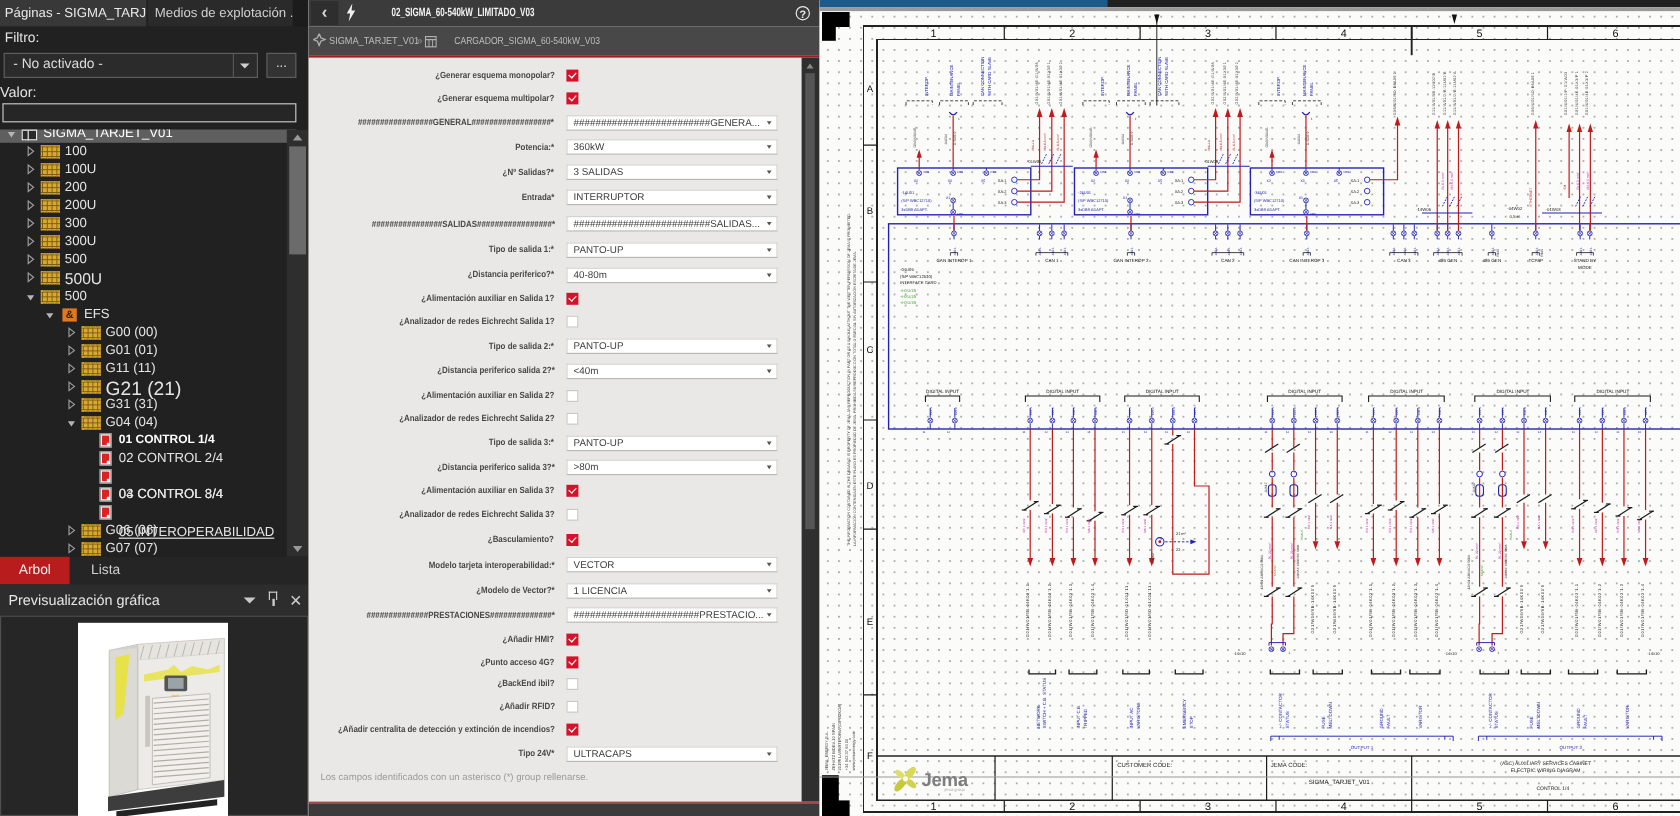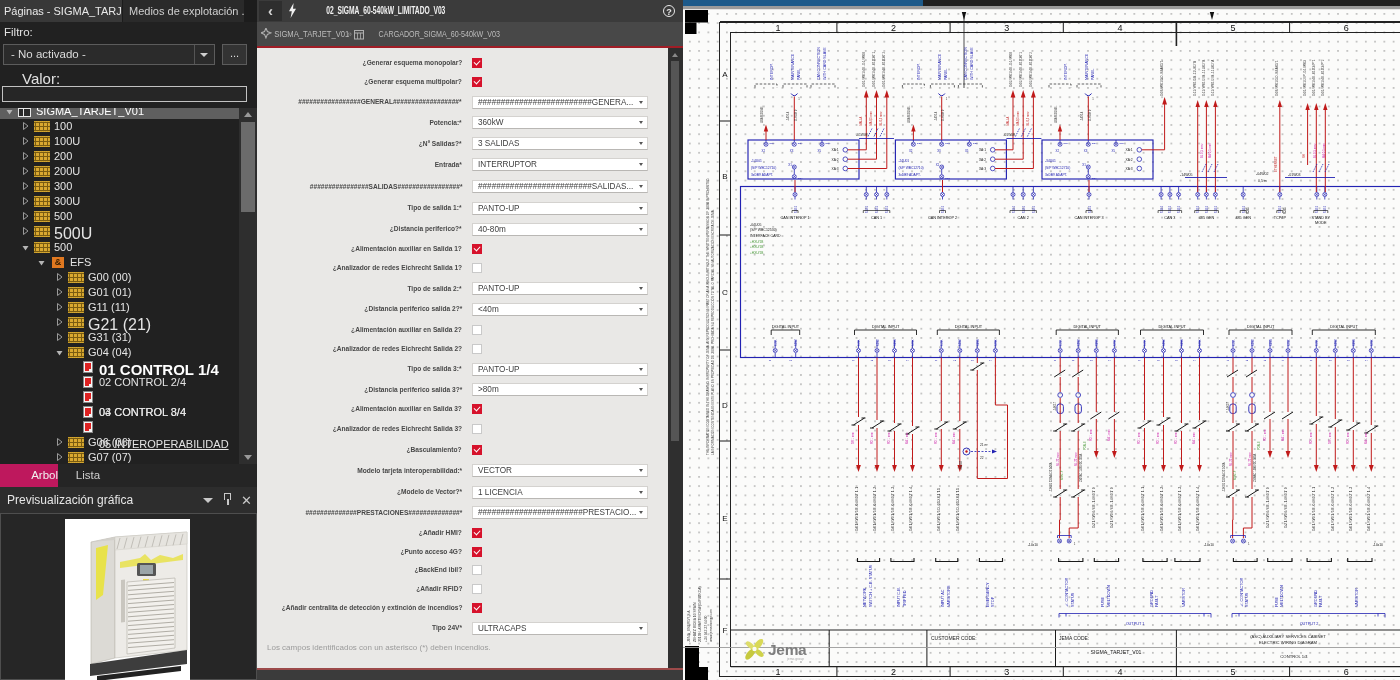--- a/index.html
+++ b/index.html
@@ -4,21 +4,21 @@
 *{box-sizing:content-box}
 </style></head><body>
 <div style="position:relative;width:1400px;height:680px">
 <div style="position:absolute;left:0;top:0;width:257px;height:680px;background:#212121;overflow:hidden">
       <div style="position:absolute;left:0;top:0;width:257px;height:22px;background:#1c1c1c"></div>
       <div style="position:absolute;left:0;top:0;width:122px;height:22px;background:#383838;color:#e9e9e9;font-size:11px;line-height:22px;padding-left:4px;box-sizing:border-box;white-space:nowrap;overflow:hidden">Páginas - SIGMA_TARJE…</div>
       <div style="position:absolute;left:123px;top:0;width:121px;height:22px;background:#2a2a2a;color:#cfcfcf;font-size:11px;line-height:22px;padding-left:6px;box-sizing:border-box;white-space:nowrap;overflow:hidden">Medios de explotación ...</div>
       <div style="position:absolute;left:4px;top:26px;color:#e2e2e2;font-size:11.5px">Filtro:</div>
       <div style="position:absolute;left:3px;top:44px;width:212px;height:21px;background:#2b2b2b;border:1px solid #5c5c5c;box-sizing:border-box;color:#dcdcdc;font-size:11.5px;line-height:19px;padding-left:7px">- No activado -<span style="position:absolute;right:0;top:0;width:19px;height:19px;border-left:1px solid #555"></span><span style="position:absolute;right:6px;top:8px;width:0;height:0;border-left:4px solid transparent;border-right:4px solid transparent;border-top:4px solid #cfcfcf"></span></div>
       <div style="position:absolute;left:222px;top:44px;width:25px;height:21px;background:#333;border:1px solid #5c5c5c;box-sizing:border-box;color:#ddd;font-size:11px;text-align:center;line-height:16px">...</div>
-      <div style="position:absolute;left:22px;top:70px;color:#e2e2e2;font-size:15px">Valor:</div>
+      <div style="position:absolute;left:0;top:70px;color:#e2e2e2;font-size:12px">Valor:</div>
       <div style="position:absolute;left:2px;top:86px;width:245px;height:16px;background:#262626;border:1px solid #c2c2c2;box-sizing:border-box"></div>
       <div style="position:absolute;left:0;top:108px;width:257px;height:356px;background:#212121;overflow:hidden">
         <div style="position:absolute;left:0;top:-4.0px;width:247px;height:15px;font-size:11px;color:#e4e4e4;white-space:nowrap">
           <span style="position:absolute;left:0;top:0;width:247px;height:15px;background:#5f5f5f"></span>
           <svg style="position:absolute;left:5px;top:3px" width="9" height="9" viewBox="0 0 9 9">
             <path d="M1.5 3 L7.5 3 L4.5 7.5 Z" fill="#b5b5b5"></path>
           </svg>
           <span style="position:absolute;left:18px;top:1px;width:13px;height:12px;border:1px solid #e8e8e8;box-sizing:border-box;background:#2a2a2a">
             <span style="position:absolute;left:0;top:0;width:11px;height:3px;background:#e8e8e8"></span>
             <span style="position:absolute;left:4px;top:3px;width:1px;height:8px;background:#e8e8e8"></span>
@@ -67,21 +67,21 @@
           <span style="position:absolute;left:34px;top:2px;width:16px;height:11px;background:#d9a830;background-image:linear-gradient(#7a5c12 1px,transparent 1px),linear-gradient(90deg,#7a5c12 1px,transparent 1px);background-size:4px 4px;border:1px dotted #caa02c;box-sizing:border-box"></span>
           <span style="position:absolute;left:54px;top:1px">300U</span>
         </div>
         <div style="position:absolute;left:0;top:101.4px;width:247px;height:15px;font-size:11px;color:#e4e4e4;white-space:nowrap">
           <svg style="position:absolute;left:21px;top:2px" width="9" height="10" viewBox="0 0 9 10">
             <path d="M2.5 1.5 L7 5 L2.5 8.5 Z" fill="none" stroke="#9a9a9a" stroke-width="1"></path>
           </svg>
           <span style="position:absolute;left:34px;top:2px;width:16px;height:11px;background:#d9a830;background-image:linear-gradient(#7a5c12 1px,transparent 1px),linear-gradient(90deg,#7a5c12 1px,transparent 1px);background-size:4px 4px;border:1px dotted #caa02c;box-sizing:border-box"></span>
           <span style="position:absolute;left:54px;top:1px">500</span>
         </div>
-        <div style="position:absolute;left:0;top:116.4px;width:247px;height:15px;font-size:16px;color:#e4e4e4;white-space:nowrap">
+        <div style="position:absolute;left:0;top:116.4px;width:247px;height:15px;font-size:13px;color:#e4e4e4;white-space:nowrap">
           <svg style="position:absolute;left:21px;top:2px" width="9" height="10" viewBox="0 0 9 10">
             <path d="M2.5 1.5 L7 5 L2.5 8.5 Z" fill="none" stroke="#9a9a9a" stroke-width="1"></path>
           </svg>
           <span style="position:absolute;left:34px;top:2px;width:16px;height:11px;background:#d9a830;background-image:linear-gradient(#7a5c12 1px,transparent 1px),linear-gradient(90deg,#7a5c12 1px,transparent 1px);background-size:4px 4px;border:1px dotted #caa02c;box-sizing:border-box"></span>
           <span style="position:absolute;left:54px;top:1px">500U</span>
         </div>
         <div style="position:absolute;left:0;top:131.5px;width:247px;height:15px;font-size:11px;color:#e4e4e4;white-space:nowrap">
           <svg style="position:absolute;left:21px;top:3px" width="9" height="9" viewBox="0 0 9 9">
             <path d="M1.5 3 L7.5 3 L4.5 7.5 Z" fill="#b5b5b5"></path>
           </svg>
@@ -130,21 +130,21 @@
           <span style="position:absolute;left:68px;top:2px;width:16px;height:11px;background:#d9a830;background-image:linear-gradient(#7a5c12 1px,transparent 1px),linear-gradient(90deg,#7a5c12 1px,transparent 1px);background-size:4px 4px;border:1px dotted #caa02c;box-sizing:border-box"></span>
           <span style="position:absolute;left:88px;top:1px">G31 (31)</span>
         </div>
         <div style="position:absolute;left:0;top:236.8px;width:247px;height:15px;font-size:11px;color:#e4e4e4;white-space:nowrap">
           <svg style="position:absolute;left:55px;top:3px" width="9" height="9" viewBox="0 0 9 9">
             <path d="M1.5 3 L7.5 3 L4.5 7.5 Z" fill="#b5b5b5"></path>
           </svg>
           <span style="position:absolute;left:68px;top:2px;width:16px;height:11px;background:#d9a830;background-image:linear-gradient(#7a5c12 1px,transparent 1px),linear-gradient(90deg,#7a5c12 1px,transparent 1px);background-size:4px 4px;border:1px dotted #caa02c;box-sizing:border-box"></span>
           <span style="position:absolute;left:88px;top:1px">G04 (04)</span>
         </div>
-        <div style="position:absolute;left:0;top:251.9px;width:247px;height:15px;font-size:15px;color:#e4e4e4;white-space:nowrap">
+        <div style="position:absolute;left:0;top:251.9px;width:247px;height:15px;font-size:10px;color:#e4e4e4;white-space:nowrap">
           <span style="position:absolute;left:83px;top:1px;width:10px;height:12px;background:#f5f5f5;border:1px solid #888;box-sizing:border-box">
             <span style="position:absolute;left:1px;top:1px;width:6px;height:6px;background:#d22"></span>
             <span style="position:absolute;left:1px;bottom:1px;width:4px;height:3px;background:#d22"></span>
           </span>
           <span style="position:absolute;left:99px;top:1px;font-weight:bold;color:#fff">01 CONTROL 1/4</span>
         </div>
         <div style="position:absolute;left:0;top:266.9px;width:247px;height:15px;font-size:11px;color:#e4e4e4;white-space:nowrap">
           <span style="position:absolute;left:83px;top:1px;width:10px;height:12px;background:#f5f5f5;border:1px solid #888;box-sizing:border-box">
             <span style="position:absolute;left:1px;top:1px;width:6px;height:6px;background:#d22"></span>
             <span style="position:absolute;left:1px;bottom:1px;width:4px;height:3px;background:#d22"></span>
@@ -186,21 +186,21 @@
           <span style="position:absolute;left:68px;top:2px;width:16px;height:11px;background:#d9a830;background-image:linear-gradient(#7a5c12 1px,transparent 1px),linear-gradient(90deg,#7a5c12 1px,transparent 1px);background-size:4px 4px;border:1px dotted #caa02c;box-sizing:border-box"></span>
           <span style="position:absolute;left:88px;top:1px">G07 (07)</span>
         </div>
         <div style="position:absolute;left:239px;top:0;width:18px;height:356px;background:#2e2e2e">
           <div style="position:absolute;left:5px;top:4px;width:0;height:0;border-left:4px solid transparent;border-right:4px solid transparent;border-bottom:5px solid #999"></div>
           <div style="position:absolute;left:2px;top:14px;width:14px;height:90px;background:#6b6b6b"></div>
           <div style="position:absolute;left:5px;bottom:4px;width:0;height:0;border-left:4px solid transparent;border-right:4px solid transparent;border-top:5px solid #999"></div>
         </div>
       </div>
       <div style="position:absolute;left:0;top:464px;width:257px;height:23px;background:#252525">
-        <div style="position:absolute;left:0;top:0;width:58px;height:23px;background:#be185d;color:#f0f0f0;font-size:11.5px;text-align:right;line-height:23px">Arbol</div>
+        <div style="position:absolute;left:0;top:0;width:58px;height:23px;background:#b91c1c;color:#f0f0f0;font-size:11.5px;text-align:center;line-height:23px">Arbol</div>
         <div style="position:absolute;left:60px;top:0;width:56px;height:23px;color:#cfcfcf;font-size:11.5px;text-align:center;line-height:23px">Lista</div>
       </div>
       <div style="position:absolute;left:0;top:487px;width:257px;height:26px;background:#2d2d2d;color:#e6e6e6;font-size:12px;line-height:26px;padding-left:7px;box-sizing:border-box">Previsualización gráfica<span style="position:absolute;left:203px;top:11px;width:0;height:0;border-left:5px solid transparent;border-right:5px solid transparent;border-top:5px solid #c9c9c9"></span><span style="position:absolute;left:224px;top:6px;width:7px;height:7px;border:1.5px solid #c9c9c9;border-bottom:none;box-sizing:border-box"></span><span style="position:absolute;left:227px;top:12px;width:1.5px;height:6px;background:#c9c9c9"></span><span style="position:absolute;left:241px;top:7px;color:#c9c9c9;font-size:13px;line-height:13px">✕</span></div>
       <div style="position:absolute;left:0;top:513px;width:257px;height:167px;background:#262626;border:1px solid #4e4e4e;box-sizing:border-box">
         <div style="position:absolute;left:64px;top:5px;width:125px;height:162px;background:#fff"></div>
         <svg style="position:absolute;left:64px;top:5px" width="125" height="162" viewBox="0 0 125 162">
           <polygon points="26,23 50,18 50,139 26,145" fill="#dcdad5" stroke="#b5b2aa" stroke-width="0.6"></polygon>
           <polygon points="50,18 122,13 122,131 50,139" fill="#edebe7" stroke="#c0bdb5" stroke-width="0.6"></polygon>
           <polygon points="26,23 50,18 122,13 98,17" fill="#d2d0ca"></polygon>
           <polygon points="50,18 122,13 122,25 50,31" fill="#e6e4df" stroke="#c8c5bd" stroke-width="0.4"></polygon>
@@ -336,21 +336,21 @@
       <div style="position:absolute;right:221px;top:565.0px;font-size:7.5px;font-weight:bold;color:#474747;white-space:nowrap;transform-origin:100% 50%;transform:scaleX(0.88)">¿BackEnd ibil?</div>
       <div style="position:absolute;left:215px;top:565.0px;width:10px;height:10px;background:#fff;border:1px solid #c9c9c9;box-sizing:border-box"></div>
       <div style="position:absolute;right:221px;top:584.0px;font-size:7.5px;font-weight:bold;color:#474747;white-space:nowrap;transform-origin:100% 50%;transform:scaleX(0.88)">¿Añadir RFID?</div>
       <div style="position:absolute;left:215px;top:584.0px;width:10px;height:10px;background:#fff;border:1px solid #c9c9c9;box-sizing:border-box"></div>
       <div style="position:absolute;right:221px;top:603.0px;font-size:7.5px;font-weight:bold;color:#474747;white-space:nowrap;transform-origin:100% 50%;transform:scaleX(0.88)">¿Añadir centralita de detección y extinción de incendios?</div>
       <div style="position:absolute;left:215px;top:603.0px;width:10px;height:10px;background:#d6122b">
         <span style="position:absolute;left:2.2px;top:2.2px;width:5px;height:2.8px;border-left:1.4px solid #fff;border-bottom:1.4px solid #fff;transform:rotate(-48deg)"></span>
       </div>
       <div style="position:absolute;right:221px;top:623.0px;font-size:7.5px;font-weight:bold;color:#474747;white-space:nowrap;transform-origin:100% 50%;transform:scaleX(0.88)">Tipo 24V*</div>
       <div style="position:absolute;left:215px;top:621.5px;width:176px;height:13px;background:#fff;border:1px solid #d4d2cf;border-bottom:1px solid #b9b7b4;box-sizing:border-box;font-size:8.2px;color:#3d3d3d;line-height:11px;padding-left:5px;white-space:nowrap;overflow:hidden">ULTRACAPS<span style="position:absolute;right:4px;top:4px;width:0;height:0;border-left:2.8px solid transparent;border-right:2.8px solid transparent;border-top:3.2px solid #555"></span></div>
-      <div style="position:absolute;left:10px;top:643px;font-size:8px;color:#9b9b9b">Los campos identificados con un asterisco (*) deben incendios.</div>
+      <div style="position:absolute;left:10px;top:643px;font-size:8px;color:#9b9b9b">Los campos identificados con un asterisco (*) group rellenarse.</div>
       <div style="position:absolute;left:0;top:668px;width:426px;height:2px;background:#9c4a4a"></div>
       <div style="position:absolute;left:0;top:670px;width:426px;height:10px;background:#3b3b3b"></div>
       <div style="position:absolute;left:411px;top:48px;width:15px;height:620px;background:#2f2f2f">
         <div style="position:absolute;left:4px;top:5px;width:0;height:0;border-left:3.5px solid transparent;border-right:3.5px solid transparent;border-bottom:4px solid #888"></div>
         <div style="position:absolute;left:3px;top:13px;width:8px;height:380px;background:#555"></div>
       </div>
     </div>
 <div style="position:absolute;left:683px;top:0;width:717px;height:680px;background:#fff">
       <svg width="717" height="680" viewBox="683 0 717 680" style="position:absolute;left:0;top:0" font-family="Liberation Sans, sans-serif">
         <defs>

